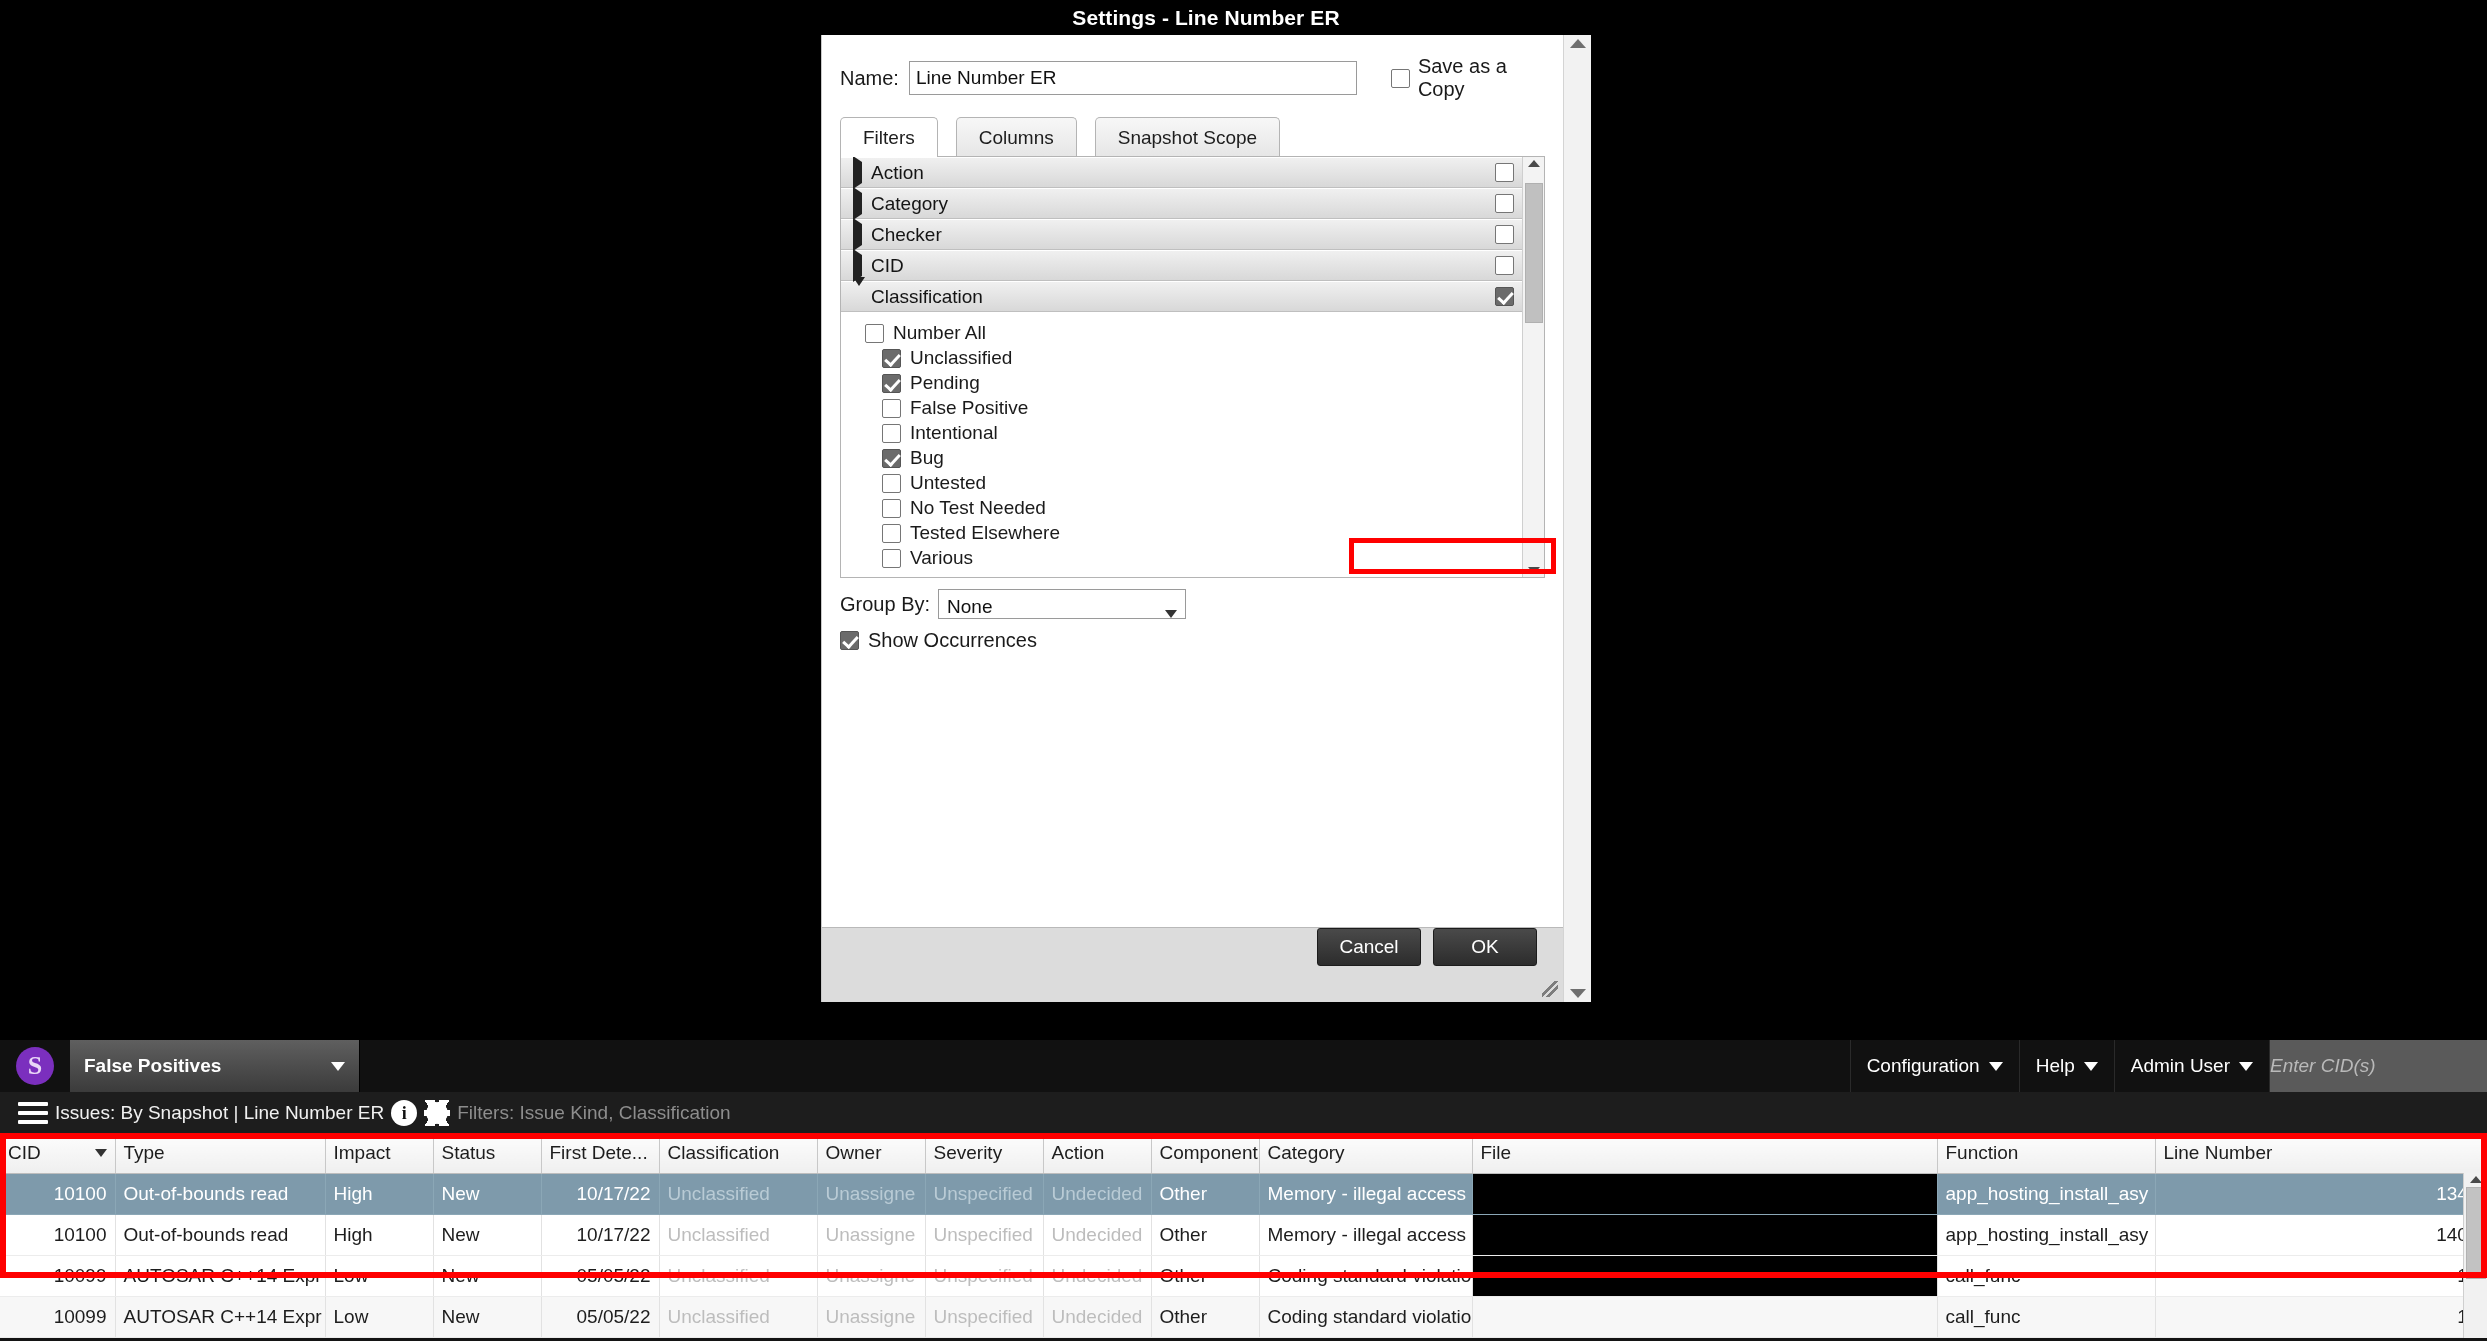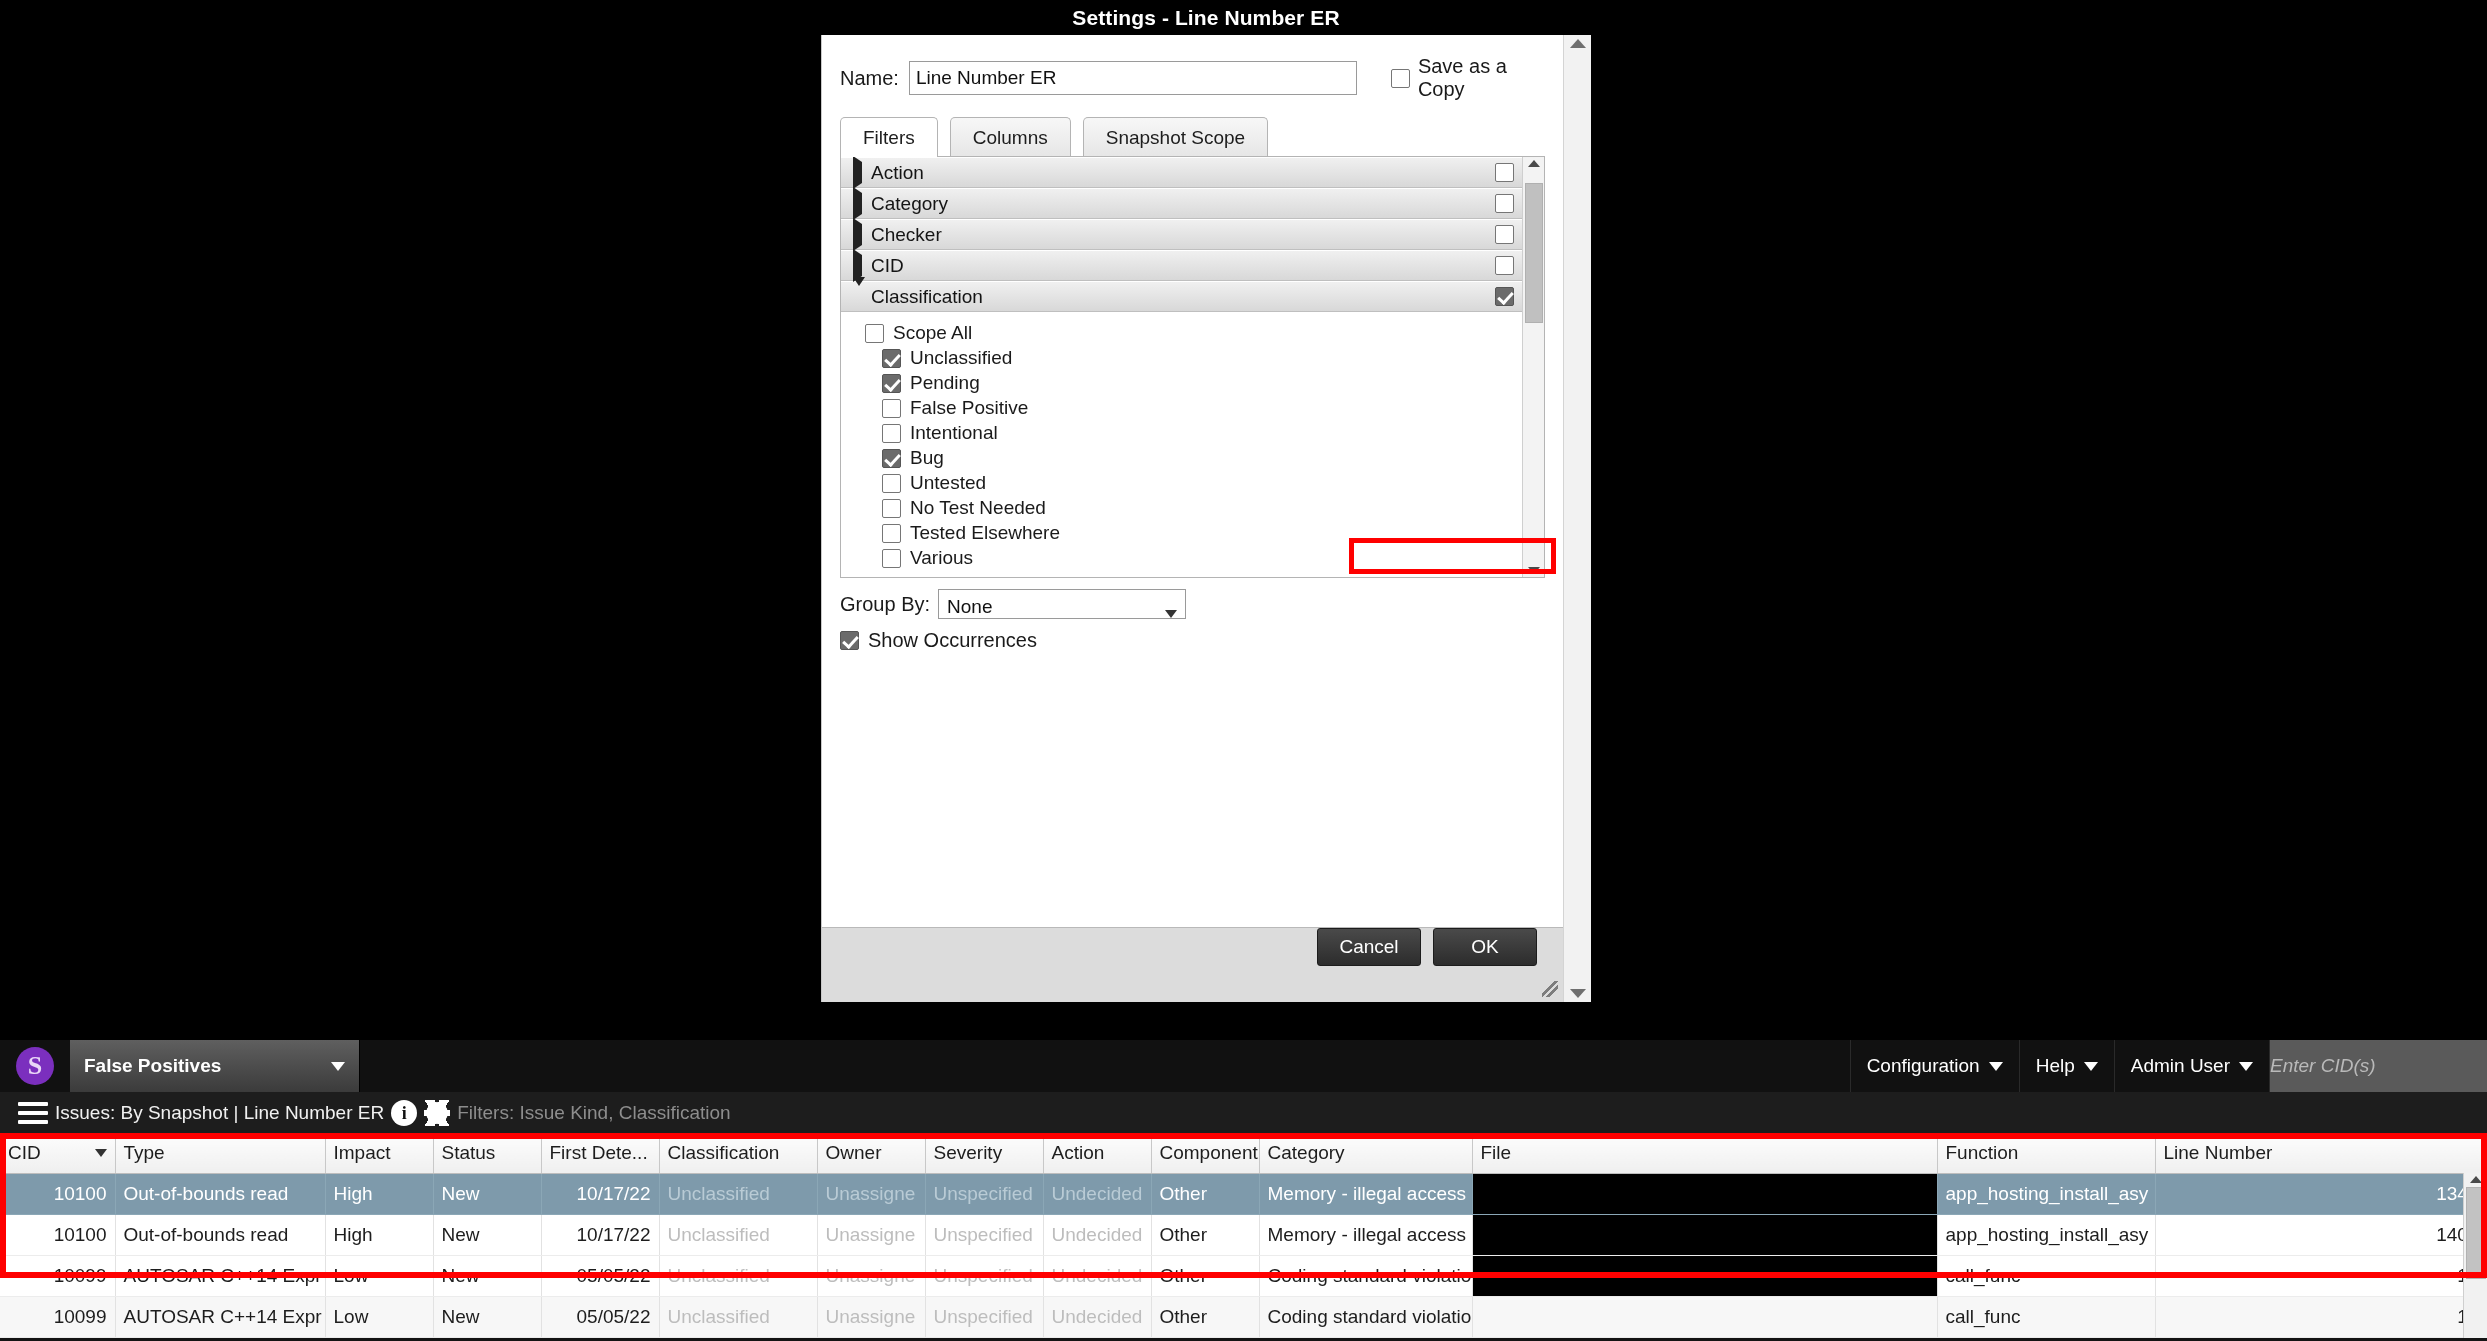--- a/index.html
+++ b/index.html
@@ -65,21 +65,21 @@
     position: relative; flex: 0 0 auto;
   }
   .chk.checked { background: #6b6b6b; border-color: #555; }
   .chk.checked::after {
     content: ""; position: absolute; left: 5px; top: 1px;
     width: 6px; height: 12px; border: solid #fff;
     border-width: 0 3px 3px 0; transform: rotate(42deg);
   }
 
   
-  .tabs { display: flex; align-items: center; padding: 6px 0 0 18px; gap: 12px; }
+  .tabs { display: flex; align-items: center; padding: 6px 0 0 18px; gap: 18px; }
   .tab {
     height: 40px; padding: 0 22px;
     display: flex; align-items: center; justify-content: center;
     font-size: 19px; color: #1d1d1d;
     border: 1px solid #b4b4b4; border-bottom: none;
     border-radius: 5px 5px 0 0;
     background: linear-gradient(#f7f7f7, #e6e6e6);
   }
   .tab.active { background: #ffffff; border-color: #b4b4b4; position: relative; z-index: 2; }
 
@@ -323,21 +323,21 @@
 
               <div class="fgroup-header">
                 <span class="twisty"><span class="tri-down"></span></span>
                 <span class="glabel">Classification</span>
                 <span class="chk checked"></span>
               </div>
 
               <div class="fgroup-body">
                 <div class="fitem">
                   <span class="chk"></span>
-                  <span>Scope All</span>
+                  <span>Number All</span>
                 </div>
                 <div class="f-spacer"></div>
                 <div class="fitem indent">
                   <span class="chk checked"></span>
                   <span>Unclassified</span>
                 </div>
                 <div class="f-spacer"></div>
                 <div class="fitem indent">
                   <span class="chk checked"></span>
                   <span>Pending</span>

